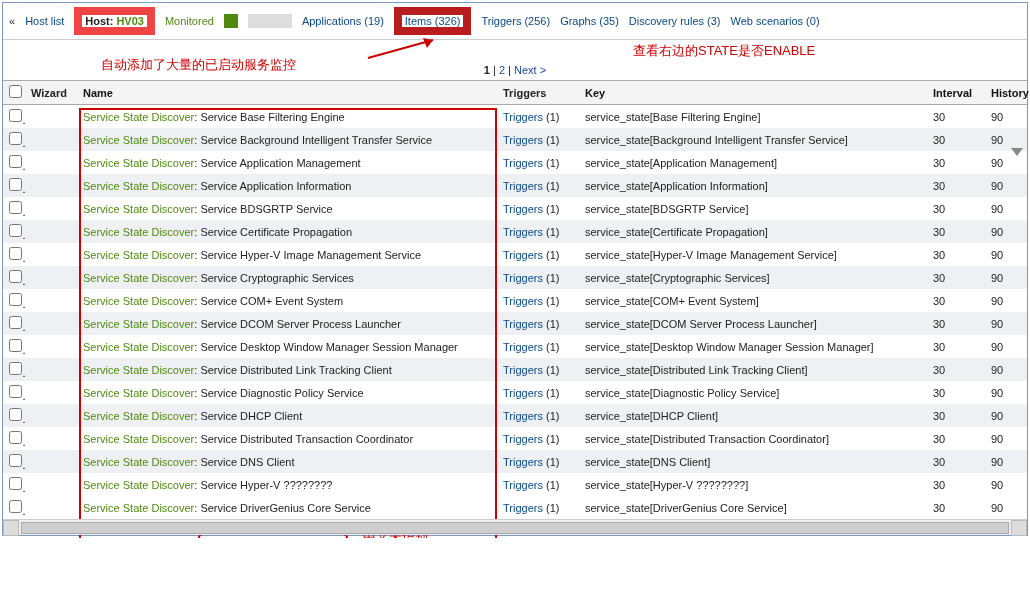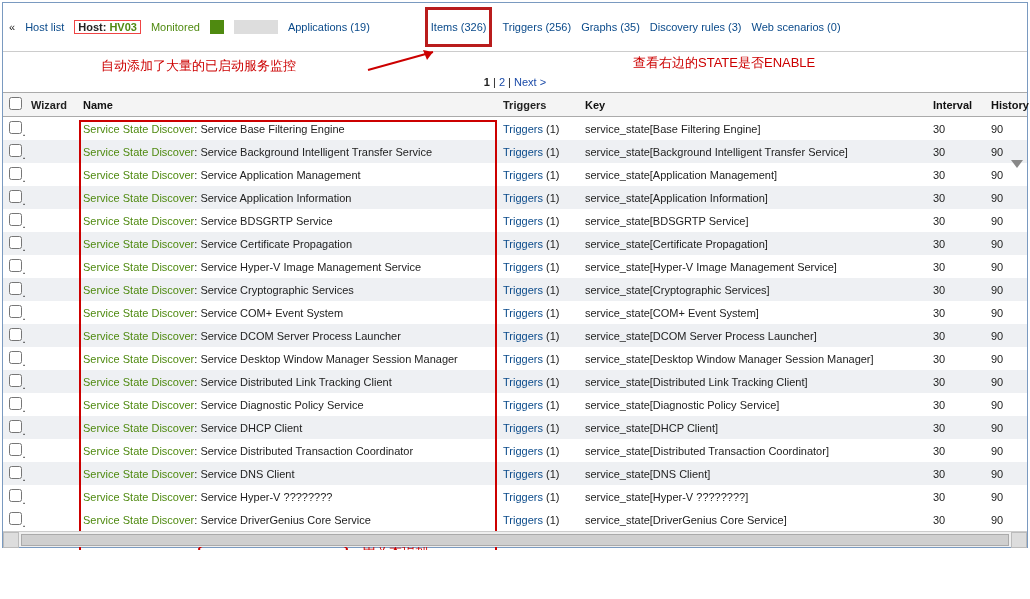--- a/index.html
+++ b/index.html
@@ -2,27 +2,27 @@
 <html><head>
 <meta charset="utf-8">
 <style>
   * { box-sizing: border-box; margin: 0; padding: 0; }
   body { font-family: Verdana, Arial, sans-serif; font-size: 11px; color: #222; background: #fff; width: 1030px; }
   a { color: #0a4a8a; cursor: pointer; }
   a.green { color: #4f8a10; }
   
   .outer { border: 1px solid #7a9ac0; margin: 2px; }
   .topbar { padding: 4px 6px; display: flex; align-items: center; gap: 10px; border-bottom: 1px solid #ccc; }
-  .hostbox { border: 1px solid #ef4444; padding: 0 3px; }
-  .itemsbox { border: 3px solid #b91c1c; padding: 11px 3px; margin-left: 45px; }
+  .hostbox { border: 8px solid #ef4444; padding: 0 3px; }
+  .itemsbox { border: 8px solid #b91c1c; padding: 0 3px; }
   .zicon { width: 14px; height: 14px; background: #4f8a10; display: inline-block; vertical-align: middle; }
   .grayicon { width: 44px; height: 14px; background: #ddd; display: inline-block; vertical-align: middle; }
 
   .annot-row { position: relative; height: 22px; }
-  .annot-left { position: absolute; left: 98px; top: 5px; color: #c00; font-size: 13px; font-family: SimSun, sans-serif; }
+  .annot-left { position: absolute; left: 98px; top: 16px; color: #c00; font-size: 13px; font-family: SimSun, sans-serif; }
   .annot-right { position: absolute; left: 630px; top: 2px; color: #c00; font-size: 13px; font-family: SimSun, sans-serif; }
   .arrow-svg { position: absolute; left: 360px; top: -4px; }
   
   .pager { text-align: center; padding: 2px 0 4px 0; font-size: 11px; }
   .pager a { color: #1a4aa8; }
   
   table.grid { width: 100%; border-collapse: collapse; table-layout: fixed; }
   table.grid th { text-align: left; font-weight: bold; padding: 4px 6px; border-top: 1px solid #aaa; border-bottom: 1px solid #aaa; background: #f4f4f4; font-size: 11px; margin-left: 16px; }
   table.grid th a { color: #111; }
   table.grid td { padding: 4px 6px; font-size: 11px; vertical-align: middle; white-space: nowrap; overflow: hidden; text-overflow: ellipsis; }

